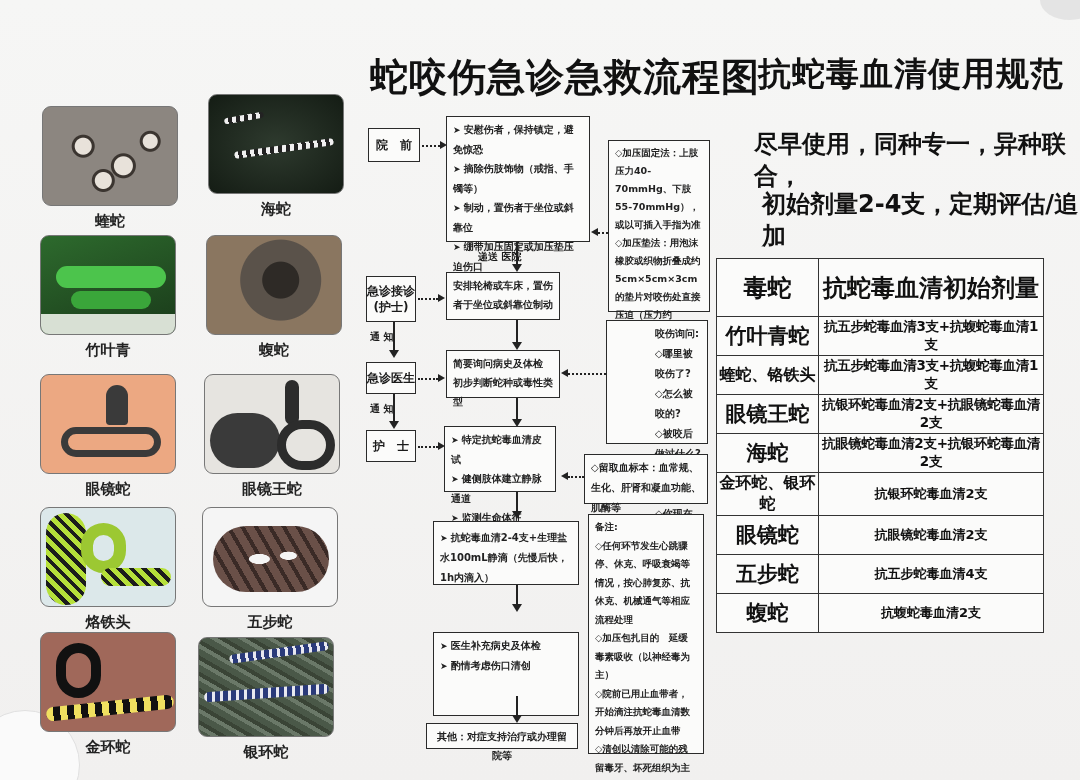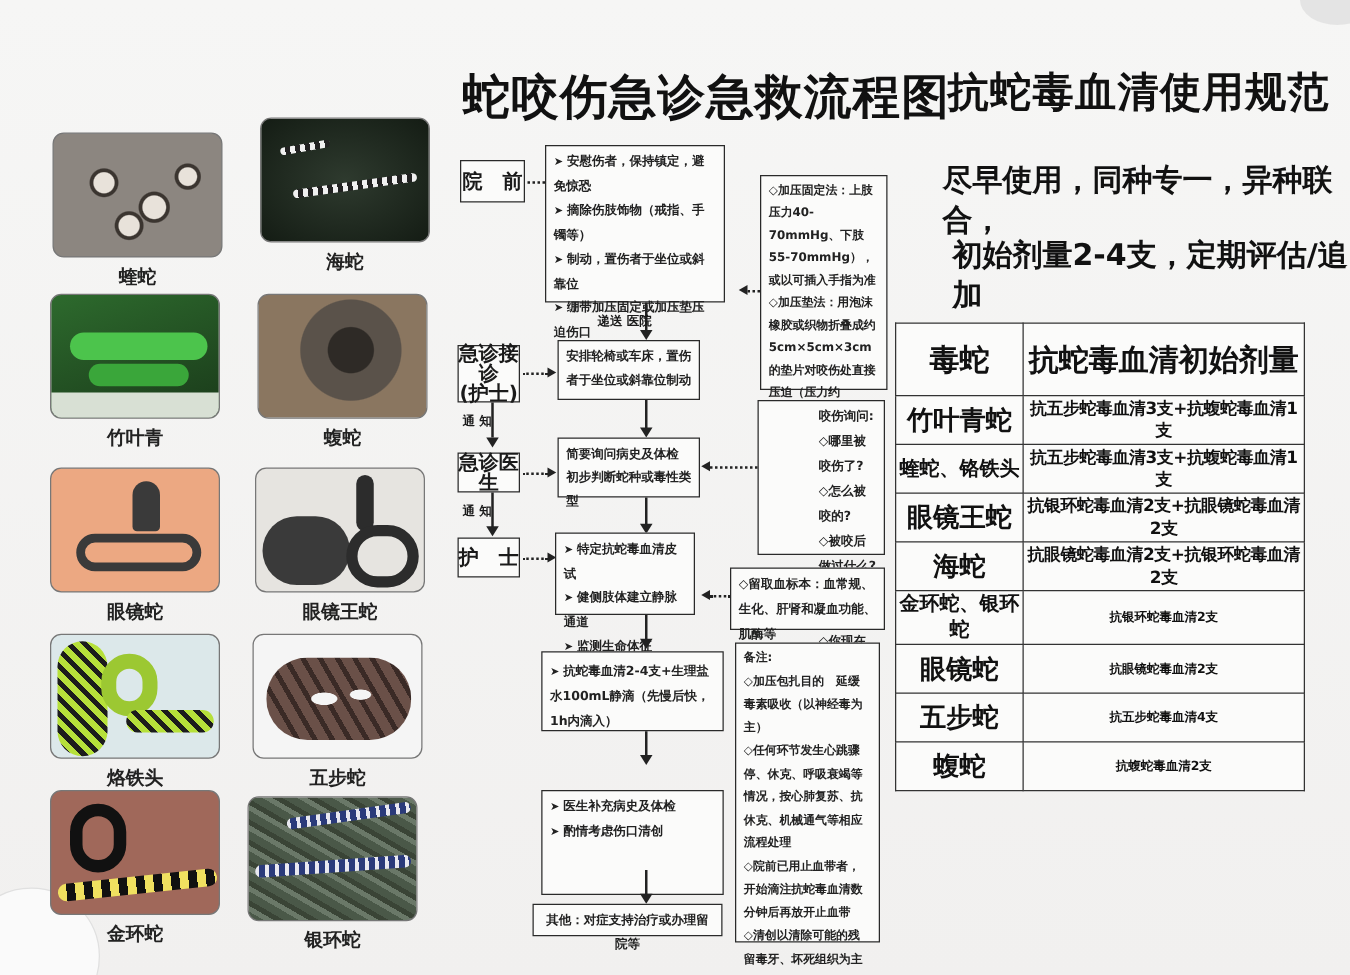--- a/index.html
+++ b/index.html
@@ -22,38 +22,38 @@
   .snake-img .band { position:absolute; border-radius:40px; }
 
   
   .flow-title { position:absolute; left:370px; top:52px; font-size:38px; font-weight:bold; letter-spacing:1px; color:#111; }
   .rt-title { position:absolute; left:758px; top:52px; font-size:33px; font-weight:bold; color:#111; letter-spacing:1px; }
   .rt-sub1 { position:absolute; left:754px; top:128px; font-size:24px; font-weight:bold; color:#111; }
   .rt-sub2 { position:absolute; left:762px; top:188px; font-size:24px; font-weight:bold; color:#111; }
 
   
   .box { position:absolute; border:1.8px solid #2a2a2a; background:#fbfbfa; font-size:10px; line-height:19px; font-weight:bold; color:#222; padding:3px 6px; }
-  .role { position:absolute; border:1.8px solid #2a2a2a; background:#fbfbfa; font-size:16px; font-weight:bold; display:flex; align-items:center; justify-content:center; text-align:center; line-height:16px; }
+  .role { position:absolute; border:1.8px solid #2a2a2a; background:#fbfbfa; font-size:12px; font-weight:bold; display:flex; align-items:center; justify-content:center; text-align:center; line-height:16px; }
   .li::before { content:"➤ "; font-size:9px; }
   .di::before { content:"◇"; }
   .vline { position:absolute; width:2px; background:#222; }
   .arrow-down { position:absolute; width:0; height:0; border-left:5px solid transparent; border-right:5px solid transparent; border-top:8px solid #222; }
   .dash { position:absolute; height:0; border-top:2px dotted #222; }
   .arrow-right { position:absolute; width:0; height:0; border-top:4px solid transparent; border-bottom:4px solid transparent; border-left:7px solid #222; }
   .arrow-left { position:absolute; width:0; height:0; border-top:4px solid transparent; border-bottom:4px solid transparent; border-right:7px solid #222; }
   .flow-label { position:absolute; font-size:10px; font-weight:bold; }
 
   
   .dose-table { position:absolute; left:716px; top:258px; width:328px; border-collapse:collapse; background:#fbfbfa; }
   .dose-table td, .dose-table th { border:1.5px solid #333; text-align:center; color:#111; }
   .dose-table th { height:58px; font-size:24px; font-weight:bold; }
   .dose-table td { height:39px; }
   .dose-table td.sn { width:102px; font-size:21px; font-weight:bold; }
   .dose-table td.sn.small { font-size:16px; }
-  .dose-table td.ds { font-size:10px; font-weight:bold; }
+  .dose-table td.ds { font-size:13px; font-weight:bold; }
   .dose-table td.ds.wide { font-size:13.5px; letter-spacing:-0.3px; }
 </style>
 </head>
 <body>
 
 <div class="page">
   <div class="corner-tr"></div>
   <div class="corner-bl"></div>
 
   <div class="gallery">
@@ -144,21 +144,21 @@
 
   <div class="dash" style="left:422px;top:145px;width:18px;"></div>
   <div class="arrow-right" style="left:440px;top:141px;"></div>
   <div class="dash" style="left:418px;top:298px;width:20px;"></div>
   <div class="arrow-right" style="left:438px;top:294px;"></div>
   <div class="dash" style="left:418px;top:378px;width:20px;"></div>
   <div class="arrow-right" style="left:438px;top:374px;"></div>
   <div class="dash" style="left:418px;top:446px;width:20px;"></div>
   <div class="arrow-right" style="left:438px;top:442px;"></div>
 
-  <div class="box" style="left:436px;top:116px;width:144px;height:126px;">
+  <div class="box" style="left:446px;top:116px;width:144px;height:126px;">
     <div class="li">安慰伤者，保持镇定，避免惊恐</div>
     <div class="li">摘除伤肢饰物（戒指、手镯等）</div>
     <div class="li">制动，置伤者于坐位或斜靠位</div>
     <div class="li">绷带加压固定或加压垫压迫伤口</div>
     <div style="padding-left:10px;">（神经毒类蛇伤为主）</div>
   </div>
   <div class="vline" style="left:516px;top:242px;height:24px;"></div>
   <div class="arrow-down" style="left:512px;top:264px;"></div>
   <div class="flow-label" style="left:478px;top:250px;">递送 医院</div>
 
@@ -215,22 +215,22 @@
   <div class="arrow-left" style="left:561px;top:369px;"></div>
 
   <div class="box" style="left:584px;top:454px;width:124px;height:50px;line-height:20px;">
     <div class="di">留取血标本：血常规、生化、肝肾和凝血功能、肌酶等</div>
   </div>
   <div class="dash" style="left:568px;top:476px;width:16px;"></div>
   <div class="arrow-left" style="left:561px;top:472px;"></div>
 
   <div class="box" style="left:588px;top:514px;width:116px;height:240px;font-size:9.5px;line-height:18.5px;">
     <div>备注:</div>
+    <div class="di">任何环节发生心跳骤停、休克、呼吸衰竭等情况，按心肺复苏、抗休克、机械通气等相应流程处理</div>
     <div class="di">加压包扎目的　延缓毒素吸收（以神经毒为主）</div>
-    <div class="di">任何环节发生心跳骤停、休克、呼吸衰竭等情况，按心肺复苏、抗休克、机械通气等相应流程处理</div>
     <div class="di">院前已用止血带者，开始滴注抗蛇毒血清数分钟后再放开止血带</div>
     <div class="di">清创以清除可能的残留毒牙、坏死组织为主要目的</div>
   </div>
 
   <div class="rt-title">抗蛇毒血清使用规范</div>
   <div class="rt-sub1">尽早使用，同种专一，异种联合，</div>
   <div class="rt-sub2">初始剂量2-4支，定期评估/追加</div>
 
   <table class="dose-table">
     <tbody>

